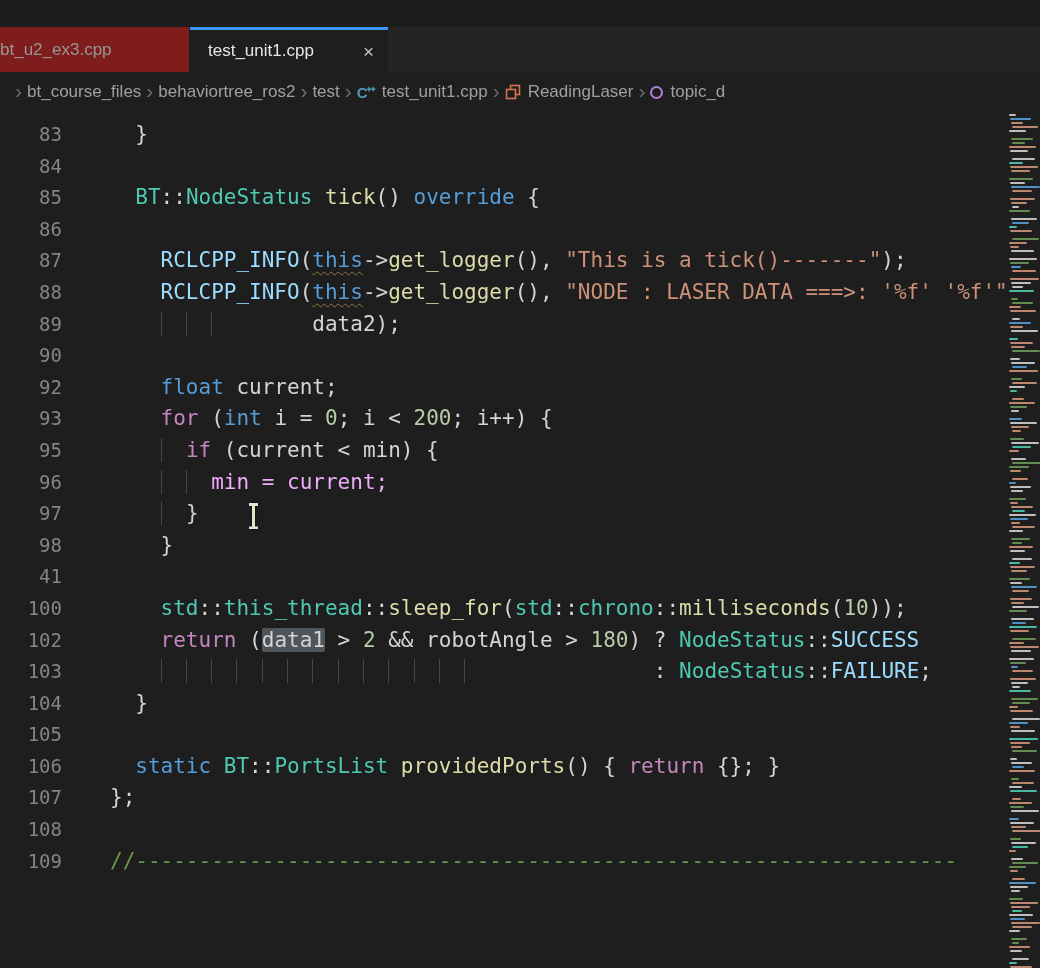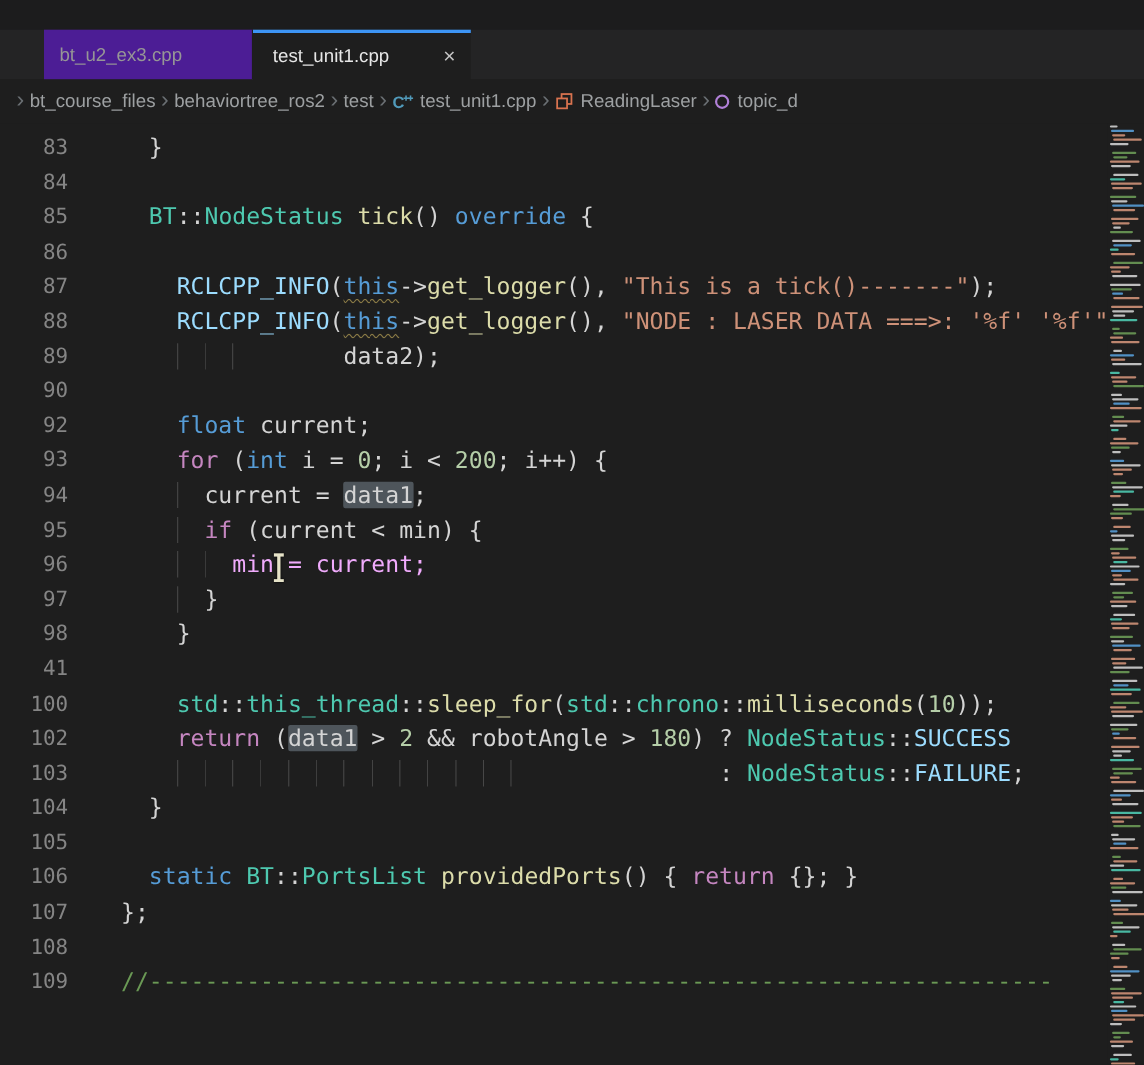--- a/index.html
+++ b/index.html
@@ -5,22 +5,22 @@
   * { margin:0; padding:0; box-sizing:border-box; }
   html,body { width:1040px; height:968px; overflow:hidden; background:#1e1e1e;
               font-family:"Liberation Sans", sans-serif; }
 
   
   .titlebar { height:27px; background:#1c1c1d; }
 
   
   .tabbar { height:45px; background:#242425; display:flex; align-items:stretch; }
   .tab { display:flex; align-items:center; font-size:17px; position:relative; cursor:pointer; }
-  .tab.inactive { width:190px; padding-left:14px; color:#969696; background:#4c1d95;
-                  border-right:1px solid #1d1d1d;margin-left:40px; }
+  .tab.inactive { width:190px; color:#969696; background:#7f1d1d;
+                  border-right:1px solid #1d1d1d; }
   .tab.active { width:198px; padding-left:18px; color:#e7e7e7; background:#1e1e1e;
                 border-top:3px solid #3d95f5; }
   .tab .close { margin-left:auto; margin-right:14px; color:#c5c5c5; font-size:19px; line-height:1; }
 
   
   .breadcrumbs { height:40px; background:#1e1e1e; display:flex; align-items:center;
                  font-size:17px; color:#9da0a2; padding-left:10px; white-space:nowrap;
                  overflow:hidden; }
   .chev { color:#6a6f73; font-size:21px; line-height:1; padding:0 5px 3px 5px; }
   .crumb { display:flex; align-items:center; gap:7px; cursor:pointer; }
@@ -111,21 +111,20 @@
       <div class="cline"><span class="ln">83</span><span class="tok p" style="color: rgb(212, 212, 212);">  }</span></div>
       <div class="cline"><span class="ln">84</span></div>
       <div class="cline"><span class="ln">85</span><span class="tok p" style="color: rgb(212, 212, 212);">  </span><span class="tok t" style="color: rgb(78, 201, 176);">BT</span><span class="tok p" style="color: rgb(212, 212, 212);">::</span><span class="tok t" style="color: rgb(78, 201, 176);">NodeStatus</span><span class="tok p" style="color: rgb(212, 212, 212);"> </span><span class="tok f" style="color: rgb(220, 220, 170);">tick</span><span class="tok p" style="color: rgb(212, 212, 212);">() </span><span class="tok b" style="color: rgb(86, 156, 214);">override</span><span class="tok p" style="color: rgb(212, 212, 212);"> {</span></div>
       <div class="cline"><span class="ln">86</span></div>
       <div class="cline"><span class="ln">87</span><span class="tok p" style="color: rgb(212, 212, 212);">    </span><span class="tok v" style="color: rgb(156, 220, 254);">RCLCPP_INFO</span><span class="tok p" style="color: rgb(212, 212, 212);">(</span><span class="tok th" style="color: rgb(86, 156, 214);">this</span><span class="tok p" style="color: rgb(212, 212, 212);">-&gt;</span><span class="tok f" style="color: rgb(220, 220, 170);">get_logger</span><span class="tok p" style="color: rgb(212, 212, 212);">(), </span><span class="tok s" style="color: rgb(206, 145, 120);">"This is a tick()-------"</span><span class="tok p" style="color: rgb(212, 212, 212);">);</span></div>
       <div class="cline"><span class="ln">88</span><span class="tok p" style="color: rgb(212, 212, 212);">    </span><span class="tok v" style="color: rgb(156, 220, 254);">RCLCPP_INFO</span><span class="tok p" style="color: rgb(212, 212, 212);">(</span><span class="tok th" style="color: rgb(86, 156, 214);">this</span><span class="tok p" style="color: rgb(212, 212, 212);">-&gt;</span><span class="tok f" style="color: rgb(220, 220, 170);">get_logger</span><span class="tok p" style="color: rgb(212, 212, 212);">(), </span><span class="tok s" style="color: rgb(206, 145, 120);">"NODE : LASER DATA ===&gt;: '%f' '%f'"</span><span class="tok p" style="color: rgb(212, 212, 212);">,</span></div>
       <div class="cline"><span class="ln">89</span><span class="tok p" style="color: rgb(212, 212, 212);">    </span><span class="tok g">  </span><span class="tok g">  </span><span class="tok g">  </span><span class="tok p" style="color: rgb(212, 212, 212);">      data2);</span></div>
       <div class="cline"><span class="ln">90</span></div>
       <div class="cline"><span class="ln">92</span><span class="tok p" style="color: rgb(212, 212, 212);">    </span><span class="tok b" style="color: rgb(86, 156, 214);">float</span><span class="tok p" style="color: rgb(212, 212, 212);"> current;</span></div>
       <div class="cline"><span class="ln">93</span><span class="tok p" style="color: rgb(212, 212, 212);">    </span><span class="tok m" style="color: rgb(197, 134, 192);">for</span><span class="tok p" style="color: rgb(212, 212, 212);"> (</span><span class="tok b" style="color: rgb(86, 156, 214);">int</span><span class="tok p" style="color: rgb(212, 212, 212);"> i = </span><span class="tok n" style="color: rgb(181, 206, 168);">0</span><span class="tok p" style="color: rgb(212, 212, 212);">; i &lt; </span><span class="tok n" style="color: rgb(181, 206, 168);">200</span><span class="tok p" style="color: rgb(212, 212, 212);">; i++) {</span></div>
-      <div class="cline"><span class="ln">94</span><span class="tok p" style="color: rgb(212, 212, 212);">    </span><span class="tok g">  </span><span class="tok p" style="color: rgb(212, 212, 212);">current = </span><span class="tok hl" style="color: rgb(212, 212, 212);">data1</span><span class="tok p" style="color: rgb(212, 212, 212);">;</span></div>
       <div class="cline"><span class="ln">95</span><span class="tok p" style="color: rgb(212, 212, 212);">    </span><span class="tok g">  </span><span class="tok m" style="color: rgb(197, 134, 192);">if</span><span class="tok p" style="color: rgb(212, 212, 212);"> (current &lt; min) {</span></div>
       <div class="cline"><span class="ln">96</span><span class="tok p" style="color: rgb(212, 212, 212);">    </span><span class="tok g">  </span><span class="tok g">  </span><span class="tok p" style="color: #f0abfc;">min = current;</span></div>
       <div class="cline"><span class="ln">97</span><span class="tok p" style="color: rgb(212, 212, 212);">    </span><span class="tok g">  </span><span class="tok p" style="color: rgb(212, 212, 212);">}</span></div>
       <div class="cline"><span class="ln">98</span><span class="tok p" style="color: rgb(212, 212, 212);">    }</span></div>
       <div class="cline"><span class="ln">41</span></div>
       <div class="cline"><span class="ln">100</span><span class="tok p" style="color: rgb(212, 212, 212);">    </span><span class="tok t" style="color: rgb(78, 201, 176);">std</span><span class="tok p" style="color: rgb(212, 212, 212);">::</span><span class="tok t" style="color: rgb(78, 201, 176);">this_thread</span><span class="tok p" style="color: rgb(212, 212, 212);">::</span><span class="tok f" style="color: rgb(220, 220, 170);">sleep_for</span><span class="tok p" style="color: rgb(212, 212, 212);">(</span><span class="tok t" style="color: rgb(78, 201, 176);">std</span><span class="tok p" style="color: rgb(212, 212, 212);">::</span><span class="tok t" style="color: rgb(78, 201, 176);">chrono</span><span class="tok p" style="color: rgb(212, 212, 212);">::</span><span class="tok f" style="color: rgb(220, 220, 170);">milliseconds</span><span class="tok p" style="color: rgb(212, 212, 212);">(</span><span class="tok n" style="color: rgb(181, 206, 168);">10</span><span class="tok p" style="color: rgb(212, 212, 212);">));</span></div>
       <div class="cline"><span class="ln">102</span><span class="tok p" style="color: rgb(212, 212, 212);">    </span><span class="tok m" style="color: rgb(197, 134, 192);">return</span><span class="tok p" style="color: rgb(212, 212, 212);"> (</span><span class="tok hl" style="color: rgb(212, 212, 212);">data1</span><span class="tok p" style="color: rgb(212, 212, 212);"> &gt; </span><span class="tok n" style="color: rgb(181, 206, 168);">2</span><span class="tok p" style="color: rgb(212, 212, 212);"> &amp;&amp; robotAngle &gt; </span><span class="tok n" style="color: rgb(181, 206, 168);">180</span><span class="tok p" style="color: rgb(212, 212, 212);">) ? </span><span class="tok t" style="color: rgb(78, 201, 176);">NodeStatus</span><span class="tok p" style="color: rgb(212, 212, 212);">::</span><span class="tok v" style="color: rgb(156, 220, 254);">SUCCESS</span></div>
       <div class="cline"><span class="ln">103</span><span class="tok p" style="color: rgb(212, 212, 212);">    </span><span class="tok g">  </span><span class="tok g">  </span><span class="tok g">  </span><span class="tok g">  </span><span class="tok g">  </span><span class="tok g">  </span><span class="tok g">  </span><span class="tok g">  </span><span class="tok g">  </span><span class="tok g">  </span><span class="tok g">  </span><span class="tok g">  </span><span class="tok g">  </span><span class="tok p" style="color: rgb(212, 212, 212);">             : </span><span class="tok t" style="color: rgb(78, 201, 176);">NodeStatus</span><span class="tok p" style="color: rgb(212, 212, 212);">::</span><span class="tok v" style="color: rgb(156, 220, 254);">FAILURE</span><span class="tok p" style="color: rgb(212, 212, 212);">;</span></div>
       <div class="cline"><span class="ln">104</span><span class="tok p" style="color: rgb(212, 212, 212);">  }</span></div>
       <div class="cline"><span class="ln">105</span></div>

